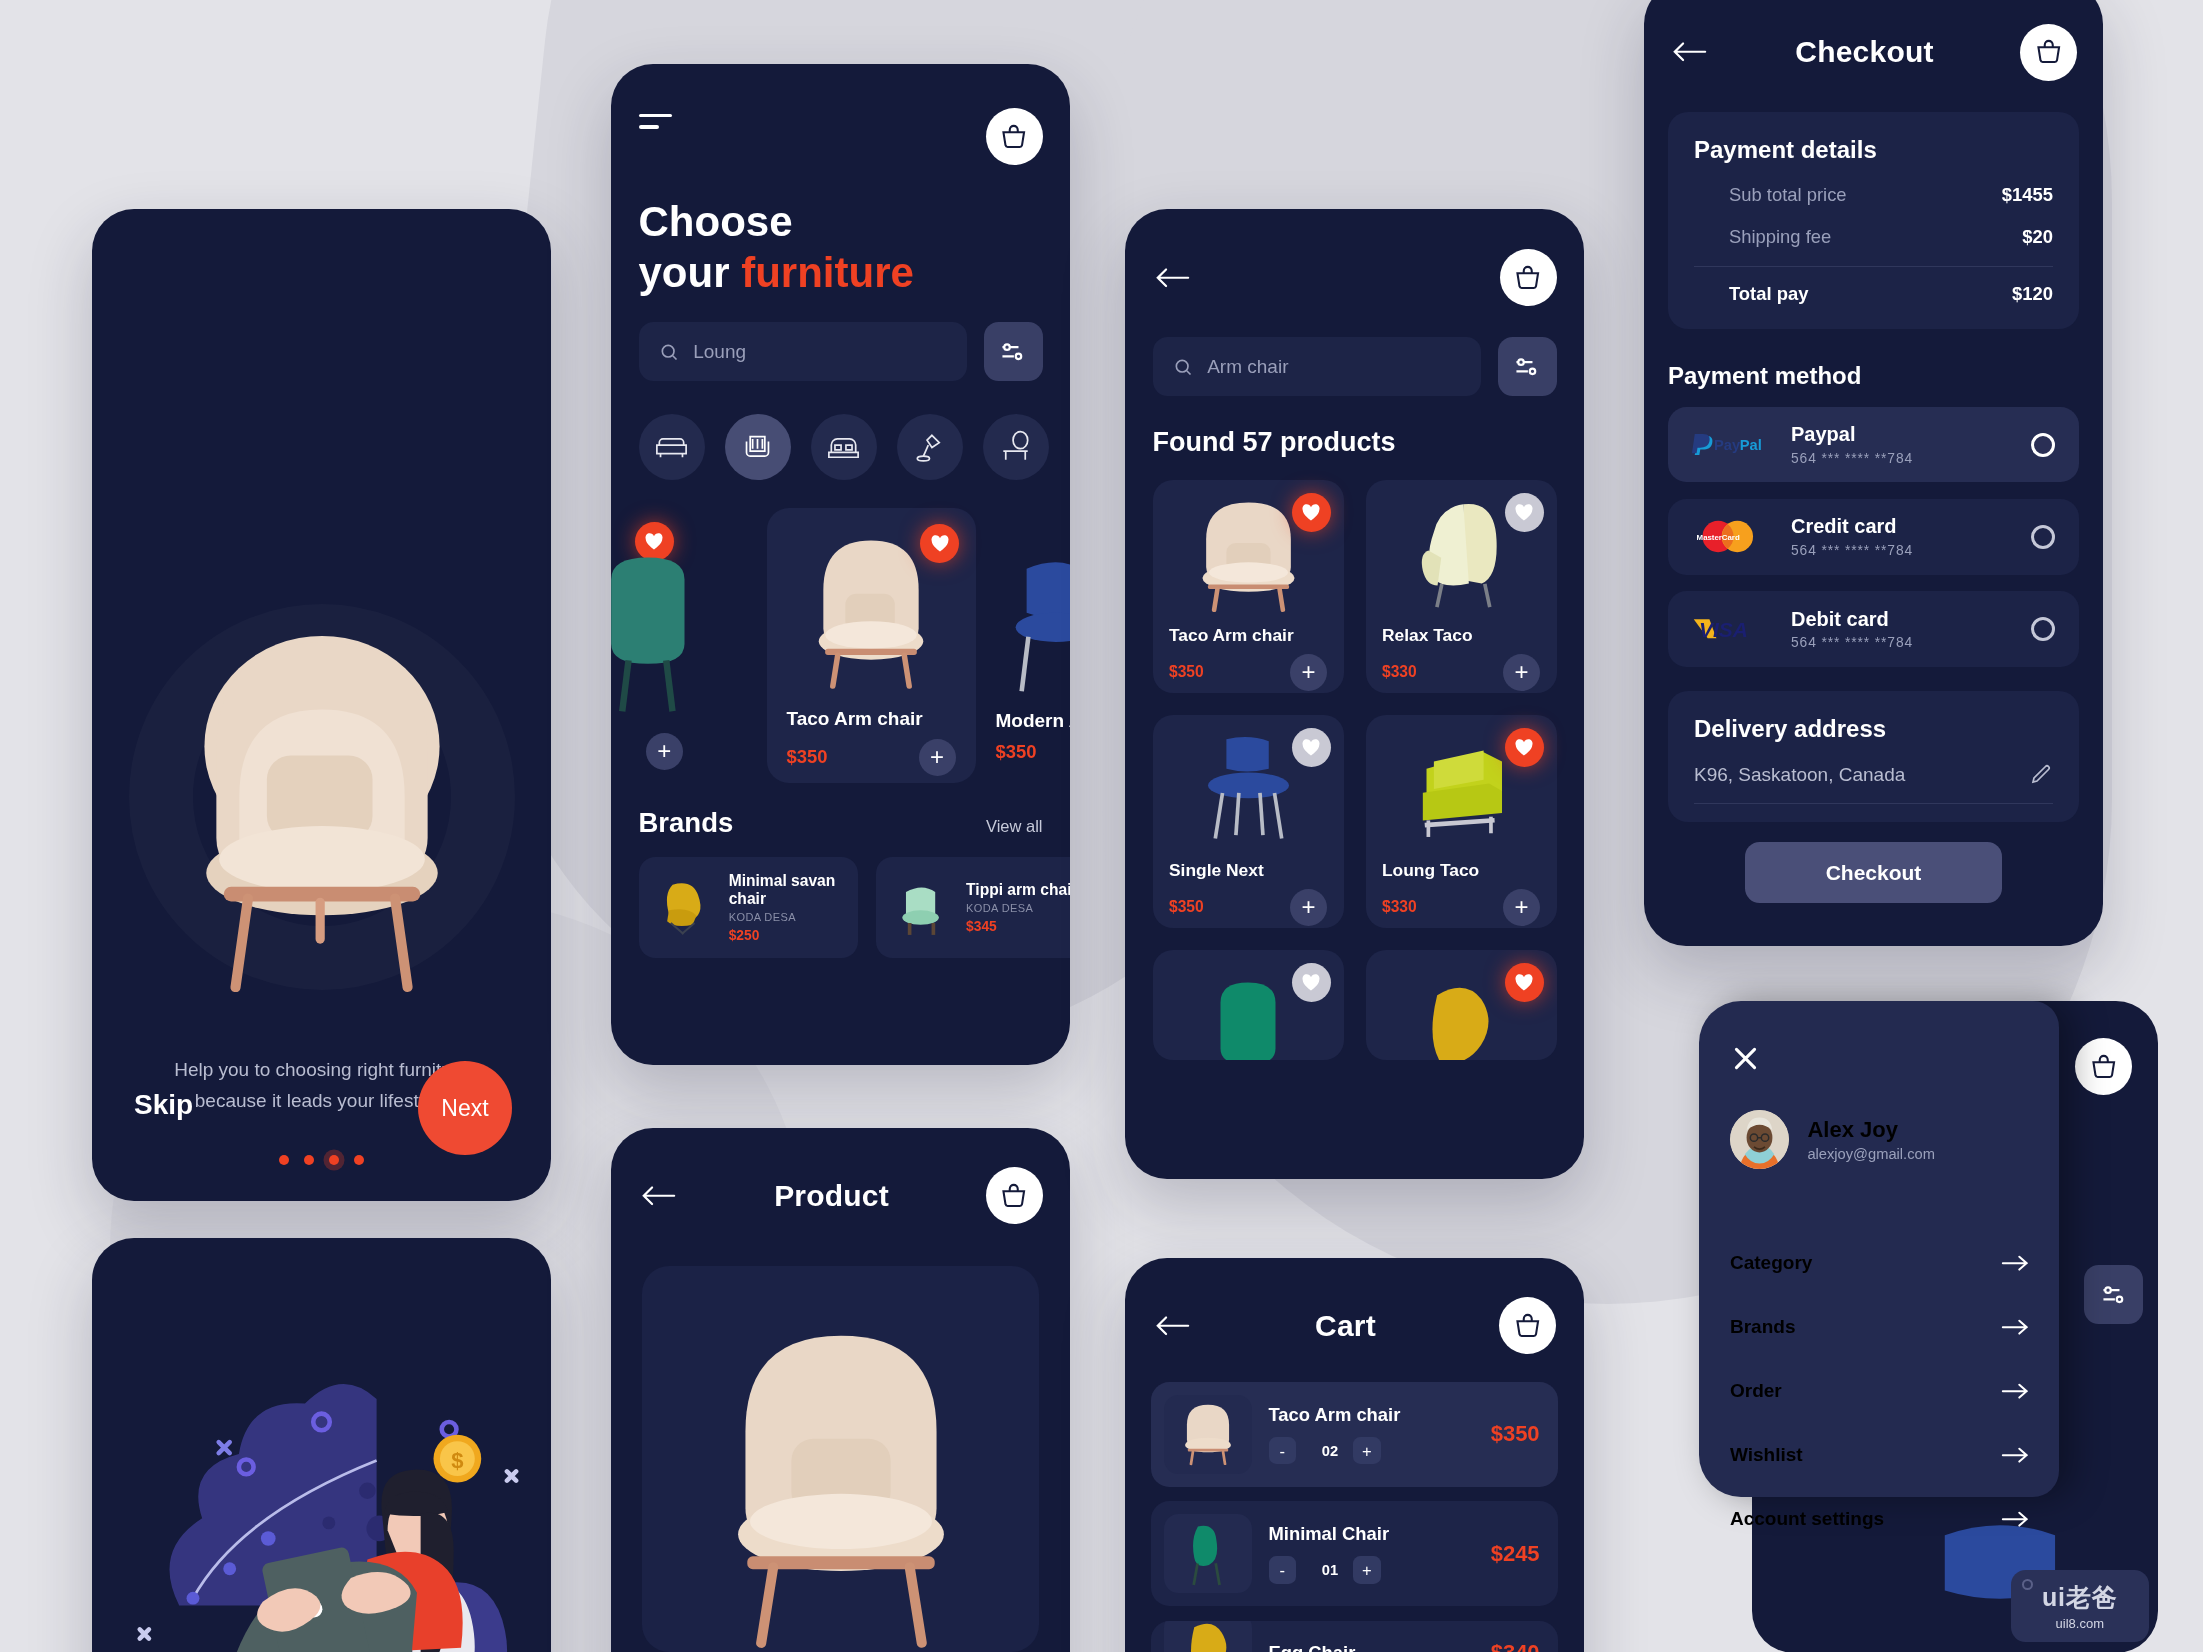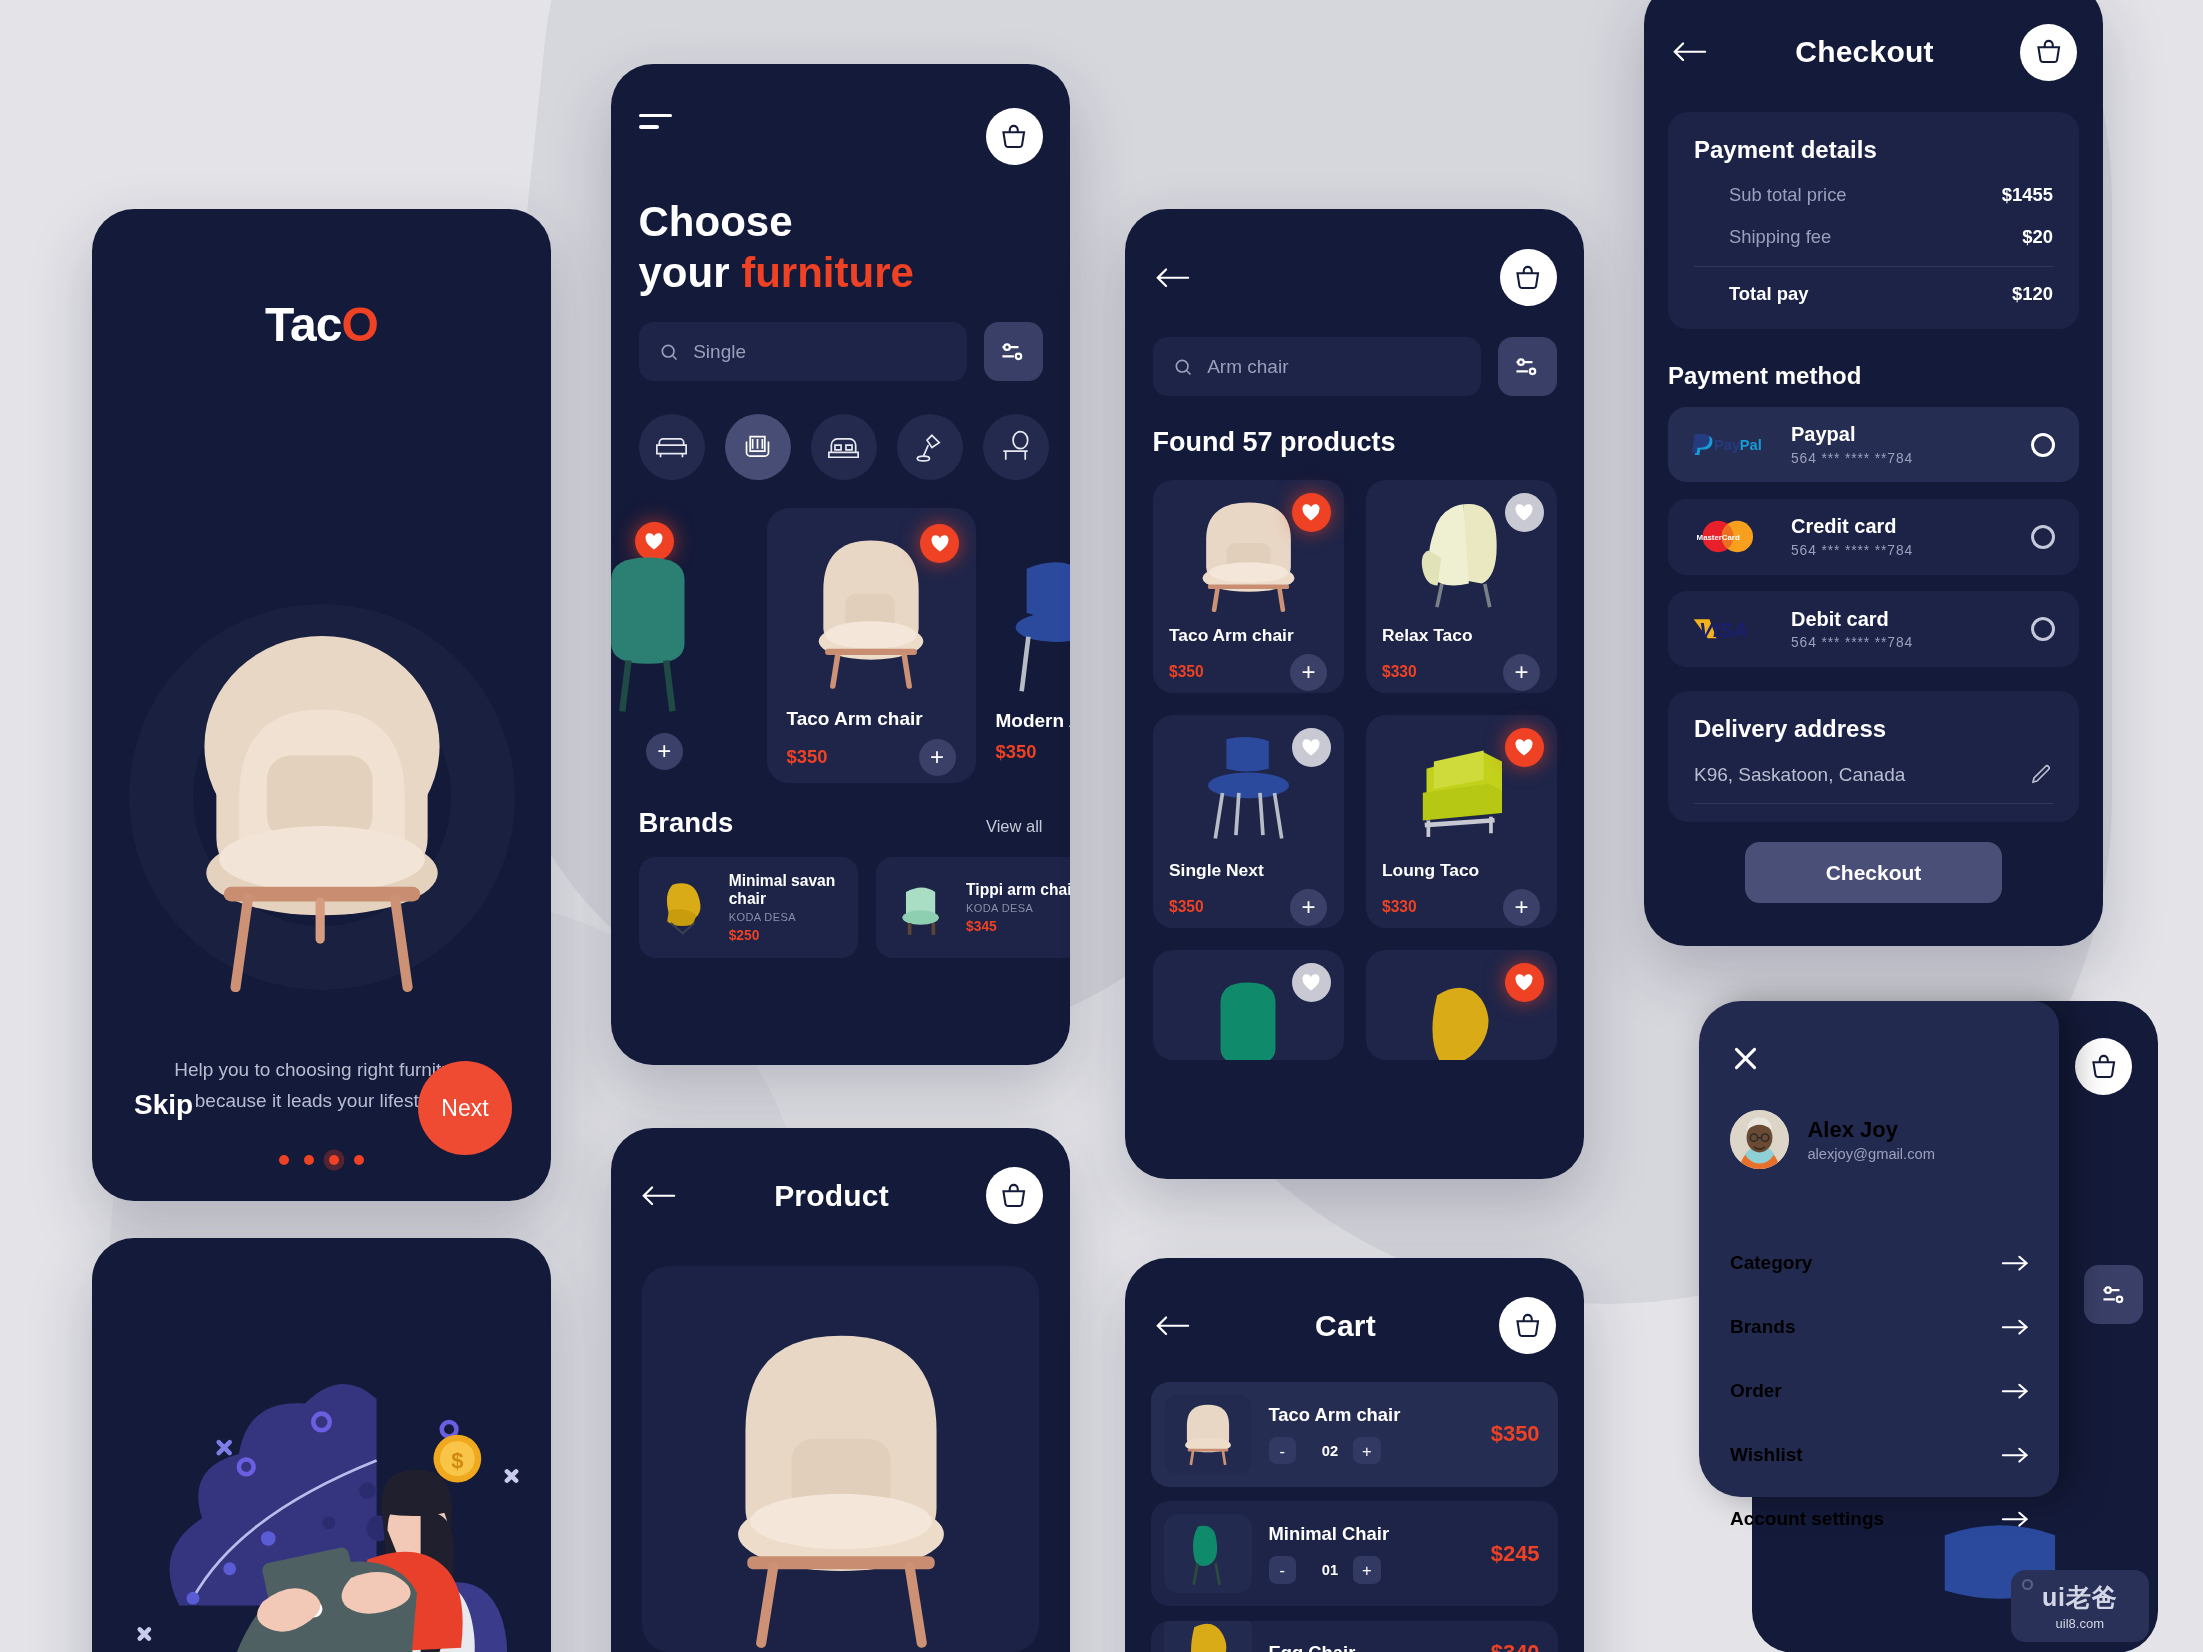--- a/index.html
+++ b/index.html
@@ -223,21 +223,20 @@
 <body>
 
 <div id="stage">
 
   <div class="bg-swoop bg-sw1"></div>
   <div class="bg-swoop bg-sw2"></div>
   <div class="bg-swoop bg-sw3"></div>
 
   <div class="screen" id="onboarding">
     <div class="ob-ring"></div>
-    <div class="ob-logo"><span>Tac</span><span class="accent">O</span></div>
     <svg class="ob-chair" viewBox="0 0 370 430">
       <ellipse cx="185" cy="145" rx="128" ry="120" fill="#e9d7c6"></ellipse>
       <path d="M70 150 q0 -118 115 -118 q115 0 115 118 l0 95 q0 58 -115 58 q-115 0 -115 -58 z" fill="#e9d7c6"></path>
       <path d="M95 200 q0 -95 90 -95 q90 0 90 95 l0 45 q0 40 -90 40 q-90 0 -90 -40 z" fill="#f0e1d3"></path>
       <rect x="125" y="155" width="115" height="92" rx="26" fill="#e4d1bd"></rect>
       <ellipse cx="185" cy="283" rx="126" ry="46" fill="#e5d2be"></ellipse>
       <ellipse cx="185" cy="268" rx="112" ry="36" fill="#f2e4d6"></ellipse>
       <rect x="78" y="298" width="214" height="16" rx="8" fill="#c98d72"></rect>
       <rect x="92" y="305" width="11" height="108" rx="5" fill="#cd9275" transform="rotate(8 97 360)"></rect>
       <rect x="266" y="305" width="11" height="108" rx="5" fill="#cd9275" transform="rotate(-8 271 360)"></rect>
@@ -313,21 +312,21 @@
         <div>Choose</div>
         <div><span>your </span><span class="accent">furniture</span></div>
       </div>
 
       <div class="search-wrap" style="margin-top:24px;">
         <div class="search-box">
           <svg viewBox="0 0 24 24" fill="none" stroke="#9a9fba" stroke-width="2">
               <circle cx="11" cy="11" r="7"></circle>
               <path d="M16.5 16.5 21 21"></path>
             </svg>
-          <span class="ph">Single</span>
+          <span class="ph">Loung</span>
         </div>
         <div class="filter-btn">
           <svg viewBox="0 0 24 24" fill="none" stroke="#fff" stroke-width="1.9">
             <path d="M3 8h14M3 16h10"></path>
               <circle cx="7" cy="8" r="2.4" fill="#393f66"></circle>
               <circle cx="17" cy="16" r="2.4" fill="#393f66"></circle>
           </svg>
         </div>
       </div>
 

